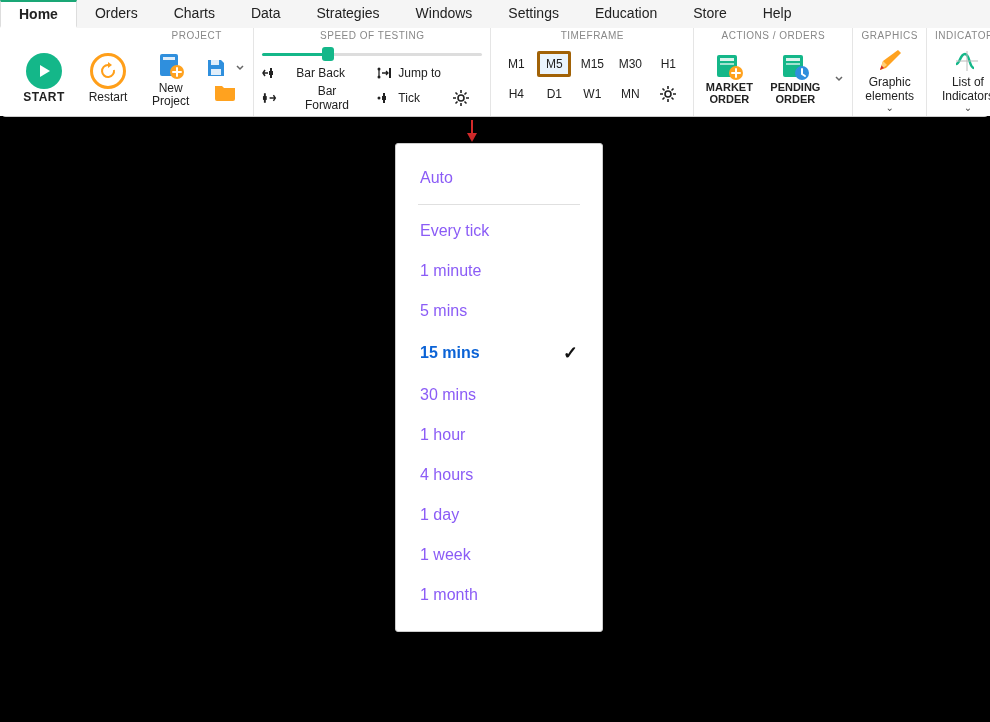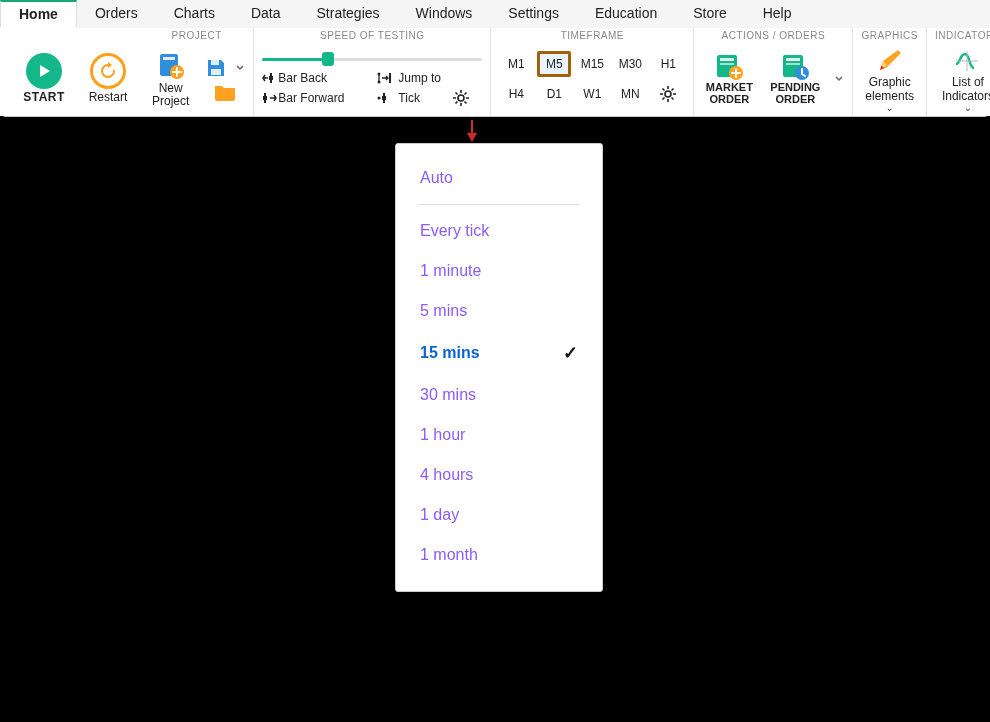--- a/index.html
+++ b/index.html
@@ -122,21 +122,21 @@
     height:3px;background:#ddd;width:70%;border-radius:2px;
   }
   .slider-knob {
     width:12px;height:14px;border-radius:3px;background:#14b789;
     position:absolute;left:calc(30% - 6px);top:1px;
   }
   .bar-row {
     display:flex;gap:18px;
   }
   .bar-item {
-    display:flex;align-items:center;gap:0;font-size:12px;color:#222;cursor:pointer;
+    display:flex;align-items:center;gap:18px;font-size:12px;color:#222;cursor:pointer;
   }
   .tick-item {
     display:flex;align-items:center;gap:6px;font-size:12px;color:#222;cursor:pointer;
     white-space:nowrap;
   }
   
   .tf-grid {
     display:grid;grid-template-columns:repeat(5,34px);grid-template-rows:repeat(2,26px);
     gap:4px;text-align:center;
   }
@@ -457,16 +457,19 @@
       <div class="dd-item">
         <span>1 hour</span>
       </div>
       <div class="dd-item">
         <span>4 hours</span>
       </div>
       <div class="dd-item">
         <span>1 day</span>
       </div>
       <div class="dd-item">
+        <span>1 week</span>
+      </div>
+      <div class="dd-item">
         <span>1 month</span>
       </div>
     </div>
 </div>
 
 </body></html>

